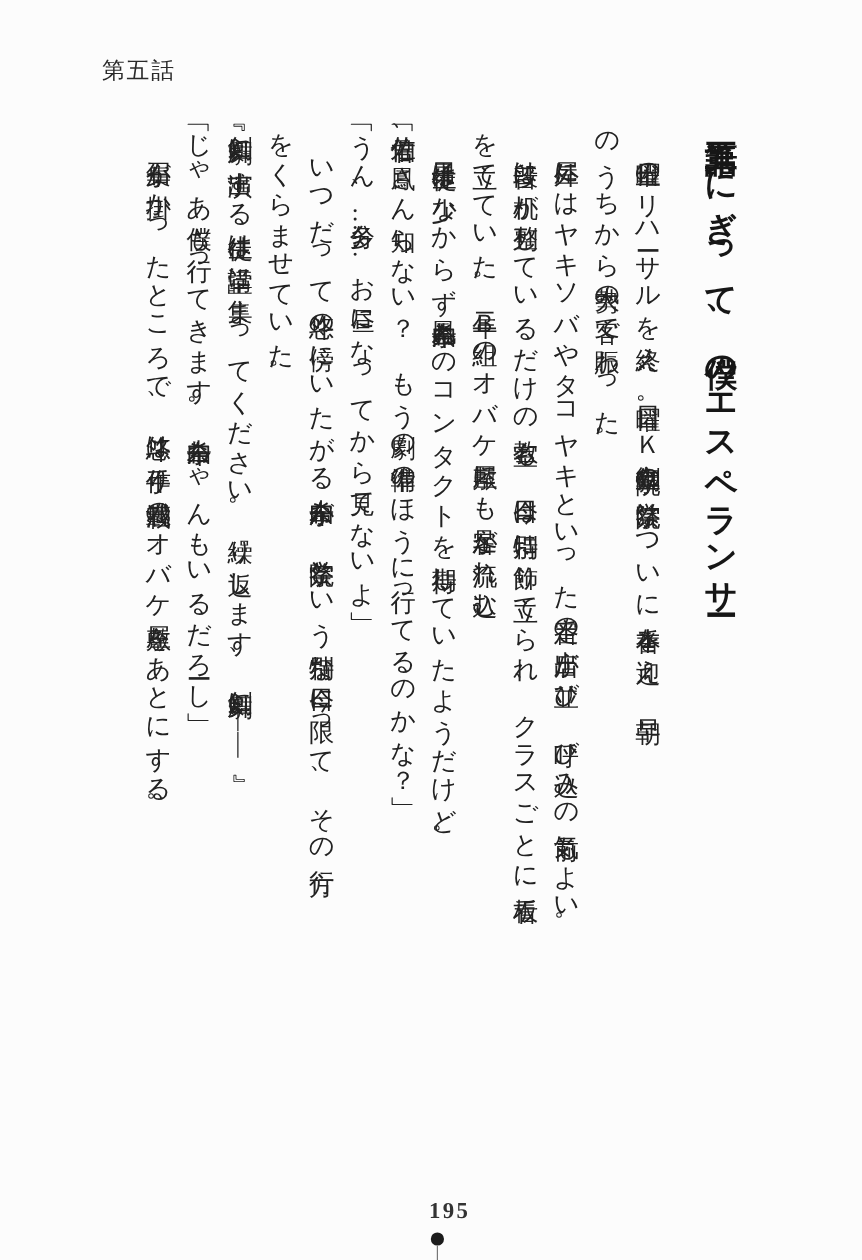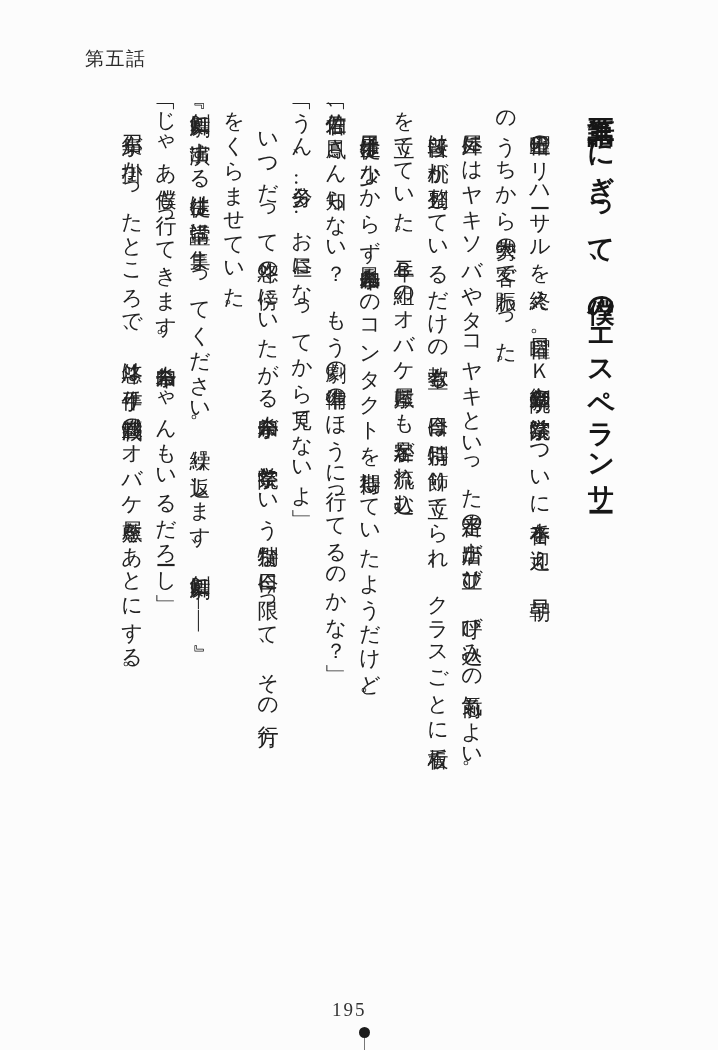--- a/index.html
+++ b/index.html
@@ -58,24 +58,25 @@
     letter-spacing: 0.5px;
     color: #161616;
   }
 
   
   .page-number {
     position: absolute;
     left: 332px;
     top: 999px;
     width: 60px;
-    text-align: left;
+    text-align: right;
     font-size: 19px;
     letter-spacing: 2px;
     color: #333;
+    font-weight: bold;
   }
 
   .center-dot-mark {
     position: absolute;
     left: 359px;
     top: 1027px;
     width: 11px;
     height: 11px;
     border-radius: 50%;
     background: #1c1c1c;

